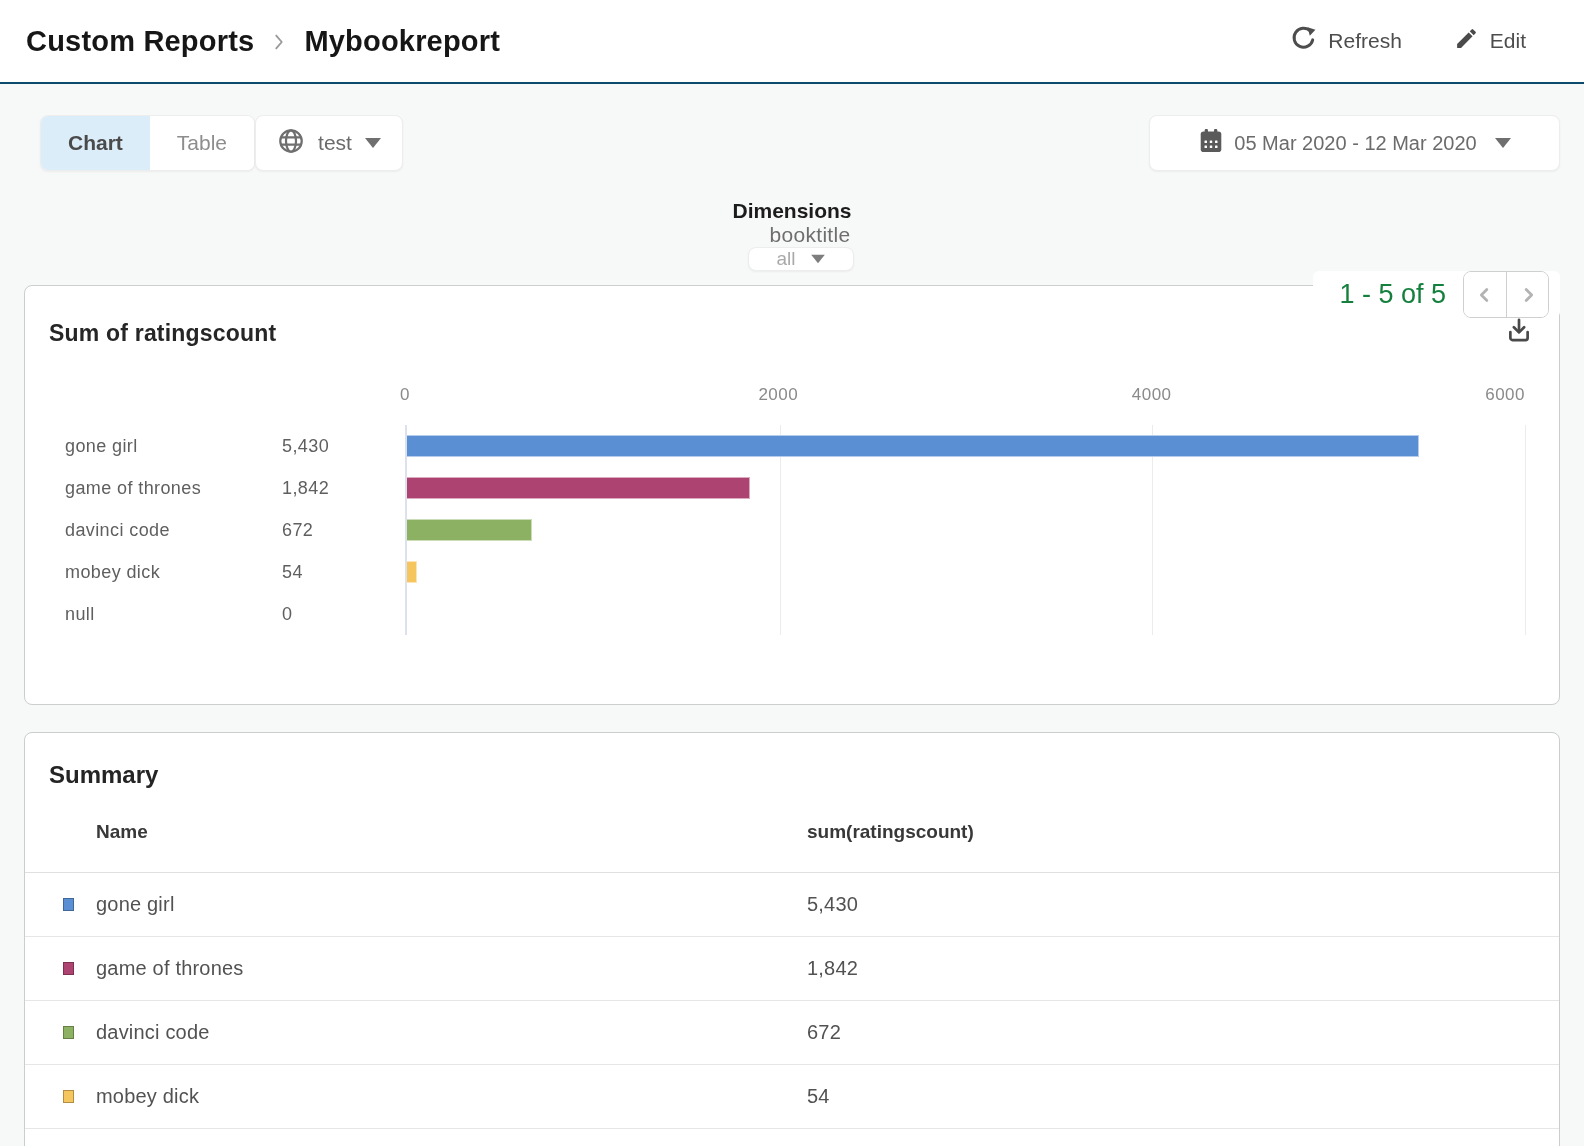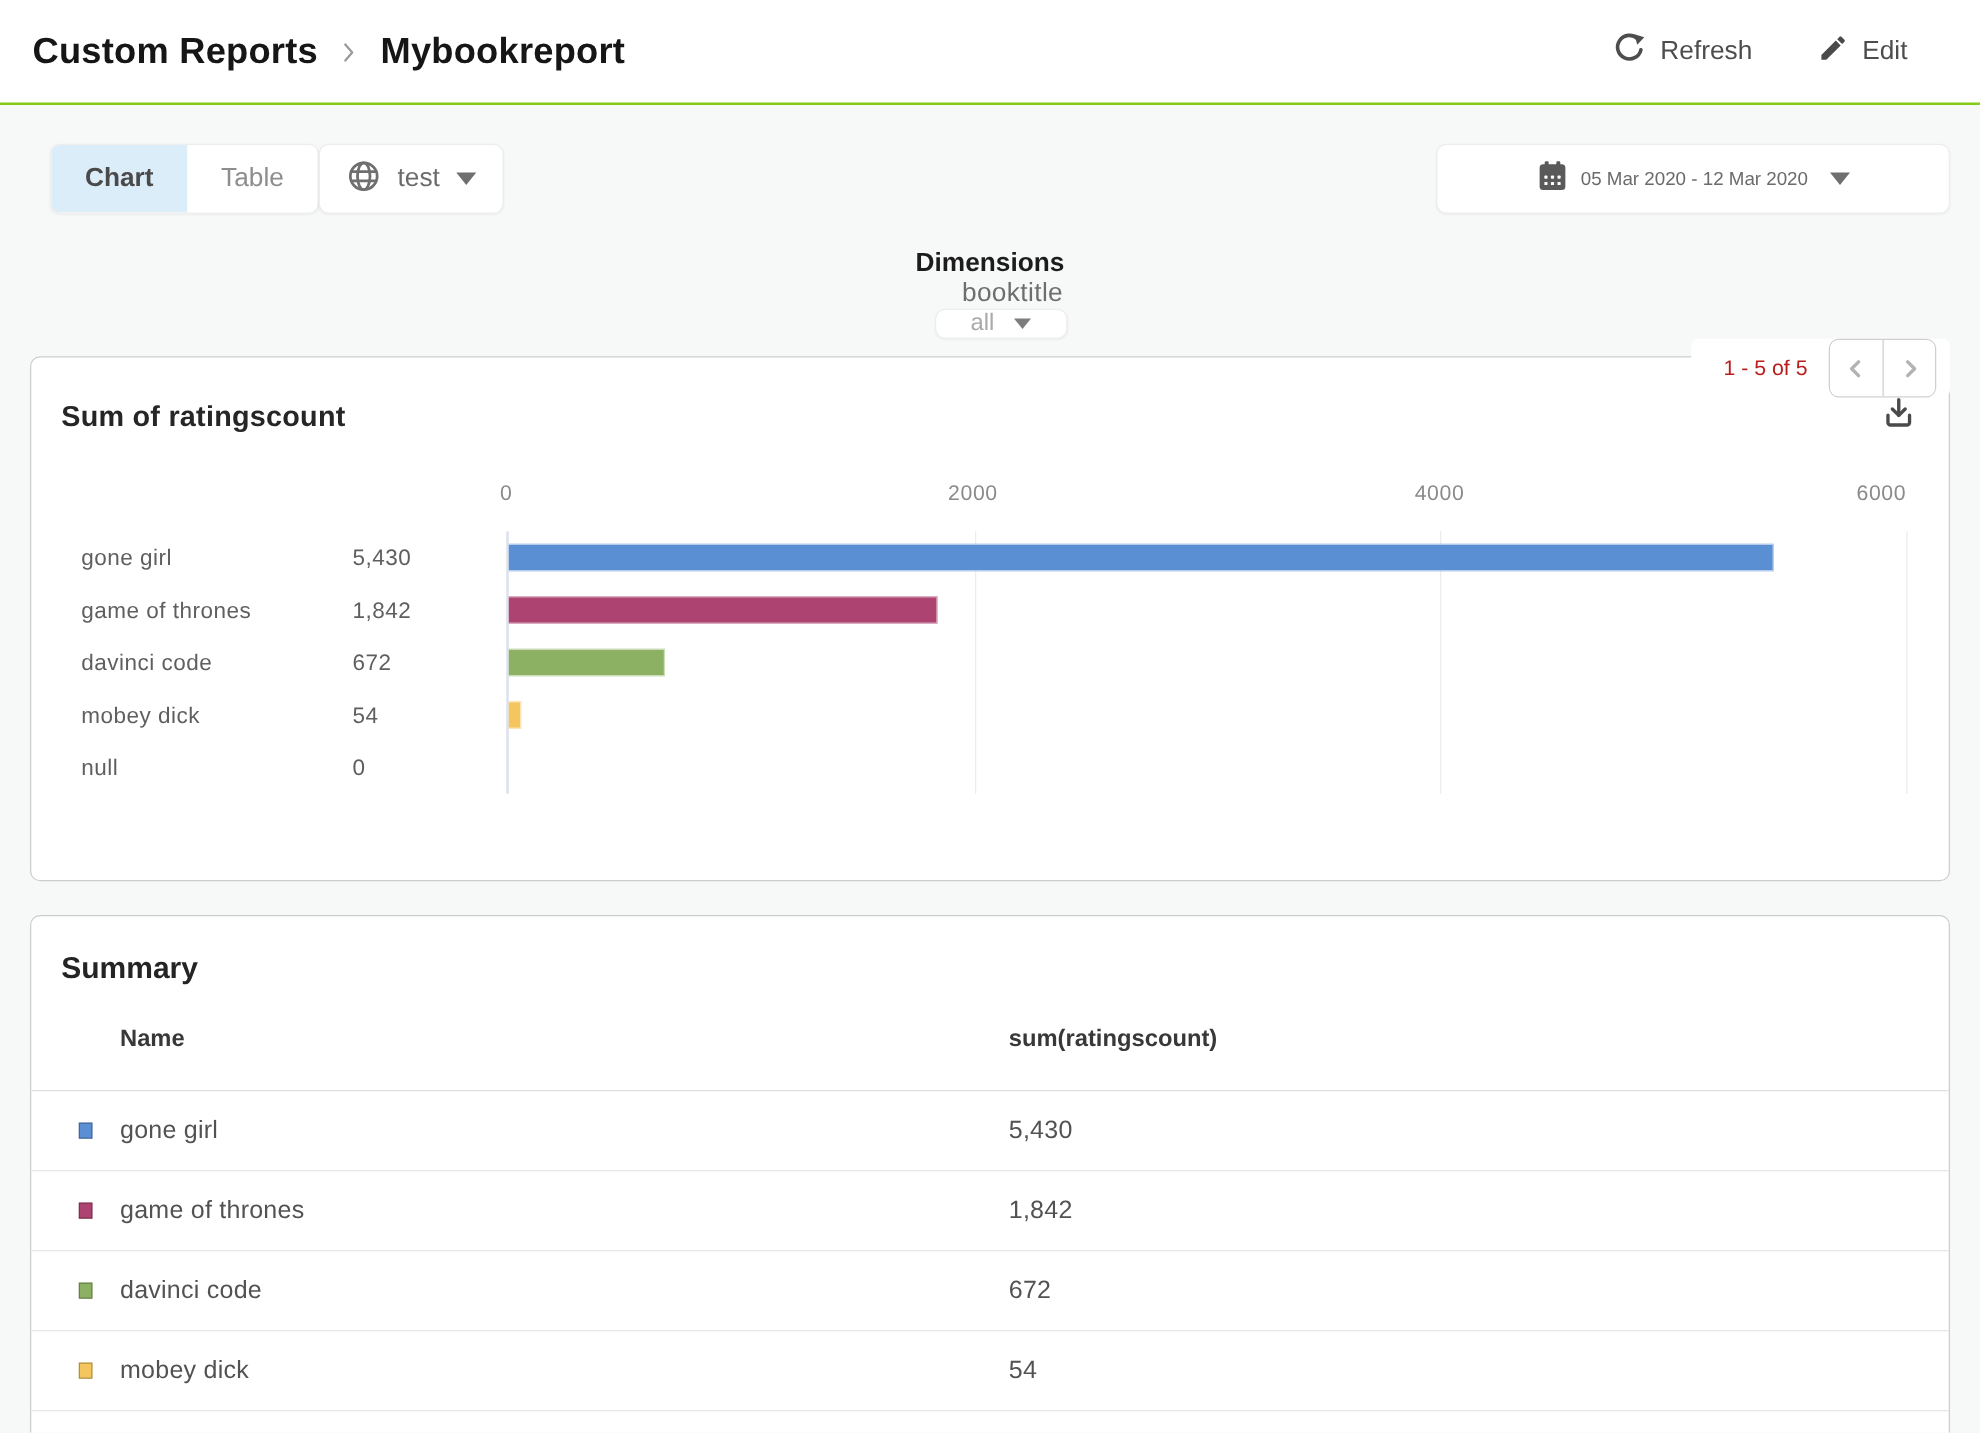--- a/index.html
+++ b/index.html
@@ -5,21 +5,21 @@
   * { box-sizing: border-box; margin: 0; padding: 0; }
   html, body { width: 1584px; height: 1146px; overflow: hidden; }
   body {
     font-family: "Liberation Sans", sans-serif;
     background: #f7f8f8;
     color: #333;
   }
 
   
   .header {
-    height: 84px; background: #fff; border-bottom: 2px solid #84cc16;
+    height: 84px; background: #fff; border-bottom: 2px solid #0c4a6e;
     display: flex; align-items: center; padding: 0 58px 0 26px;
   }
   .breadcrumb { display: flex; align-items: center; gap: 14px; }
   .crumb { font-size: 29px; font-weight: 700; color: #161616; letter-spacing: 0.2px; }
   .crumb-sep { display: flex; align-items: center; margin-top: 2px; }
   .header-actions { margin-left: auto; display: flex; align-items: center; gap: 52px; }
   .action-btn { display: flex; align-items: center; gap: 11px; font-size: 21px; color: #4d4d4d; cursor: pointer; background: none; border: none; font-family: inherit; }
 
   
   .content { padding: 31px 24px 0 24px; }
@@ -38,33 +38,33 @@
   .filter-row { display: flex; align-items: stretch; height: 56px; }
   .scope-pill { padding: 0 21px; gap: 13px; cursor: pointer; }
   .scope-label { font-size: 21px; color: #6b6b6b; }
 
   .view-toggle { margin-left: 16px; overflow: hidden; padding: 0; }
   .toggle-seg { display: flex; align-items: center; padding: 0 27px; font-size: 21px; cursor: pointer; height: 100%; }
   .toggle-seg.active { background: #dcedfa; color: #4a4a4a; font-weight: 700; }
   .toggle-seg.inactive { background: #fff; color: #8d8d8d; }
 
   .date-pill { margin-left: auto; width: 411px; justify-content: center; gap: 10px; cursor: pointer; }
-  .date-label { font-size: 15px; color: #6b6b6b; }
+  .date-label { font-size: 20px; color: #6b6b6b; }
   .date-pill .caret-down { margin-left: 8px; }
 
   
   .dims-row { margin-top: 28px; height: 74px; display: flex; align-items: center; flex-direction: column; }
   .dims-label { font-size: 21px; font-weight: 700; color: #1c1c1c; }
   .dims-field { margin-left: 36px; font-size: 21px; color: #6e6e6e; letter-spacing: 0.3px; }
   .all-pill { margin-left: 18px; height: 54px; padding: 0 27px; gap: 14px; cursor: pointer; }
   .all-label { font-size: 19px; color: #a9a9a9; }
   .all-pill .caret-down { border-top-color: #7d7d7d; transform: scale(0.85); }
 
   .pagination { margin-left: auto; background: #fff; border-radius: 6px; height: 74px; display: flex; align-items: center; padding: 0 11px 0 26px; gap: 17px; }
-  .page-info { font-size: 17px; color: #b91c1c; }
+  .page-info { font-size: 27px; color: #15803d; }
   .page-nav { display: flex; border: 1px solid #cfcfcf; border-radius: 8px; overflow: hidden; height: 47px; background: #fff; }
   .page-btn { width: 42px; display: flex; align-items: center; justify-content: center; background: #fff; border: none; cursor: pointer; }
   .page-btn + .page-btn { border-left: 1px solid #cfcfcf; }
 
   
   .card { background: #fff; border: 1px solid #cbcdce; border-radius: 8px; }
 
   .chart-card { margin-top: 12px; height: 420px; }
   .card-title-row { display: flex; align-items: flex-end; justify-content: space-between; padding: 30px 26px 0 24px; }
   .card-title { font-size: 23px; font-weight: 700; color: #262626; letter-spacing: 0.2px; }

